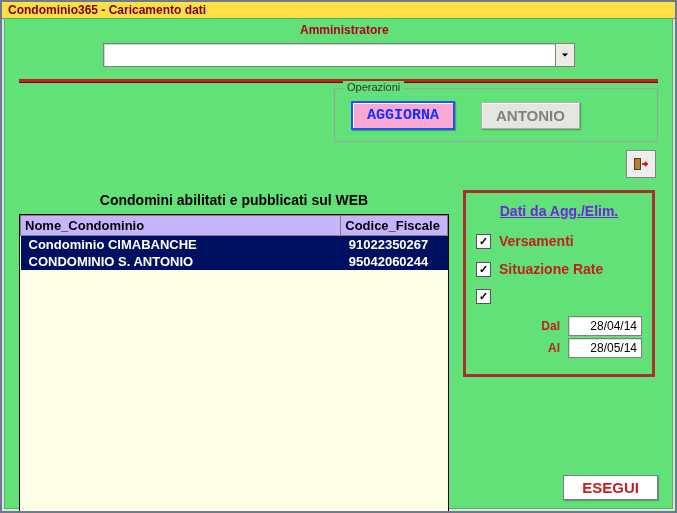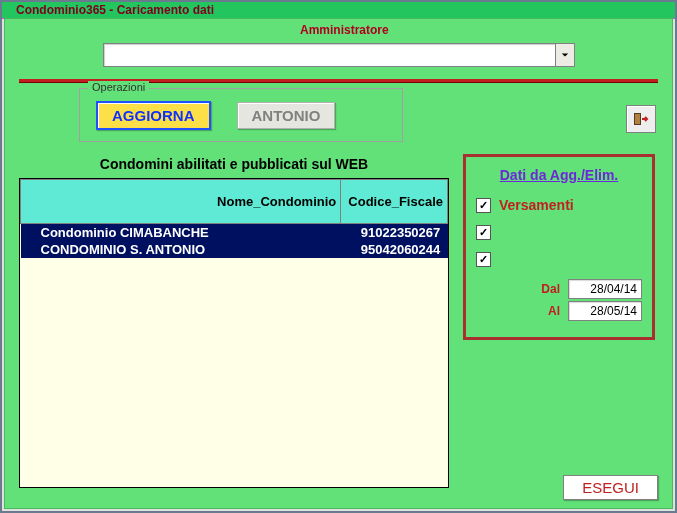--- a/index.html
+++ b/index.html
@@ -12,23 +12,23 @@
   .window {
     width: 677px;
     height: 513px;
     box-sizing: border-box;
     border: 2px solid #6b7b8f;
     background: #e0e0e0;
     position: relative;
     overflow: hidden;
   }
   .titlebar {
-    background: #22c55e;
+    background: #fde047;
     color: #800020;
-    padding: 0 14px;
+    padding: 0 6px;
     height: 16px;
     line-height: 16px;
     font-weight: bold;
     font-size: 12px;
     border-bottom: 1px solid #d946ef;
   }
   .client {
     position: absolute;
     left: 2px; right: 2px; top: 16px; bottom: 2px;
     background: #62e178;
@@ -79,22 +79,23 @@
   .admin-select-btn svg { width: 8px; height: 8px; fill: #000; }
   .hr-red {
     height: 3px;
     background: #c02020;
     margin: 6px 14px 6px 14px;
     box-shadow: 0 1px 0 #7a0000;
   }
   
   .ops-row {
     display: flex;
-    align-items: center;
+    align-items: flex-end;
     padding: 0 14px;
+    flex-direction: column;
   }
   .ops-fieldset {
     position: relative;
     border: 1px solid #a0a0a0;
     padding: 12px 16px 12px 16px;
     width: 290px;
     height: 28px;
     display: flex;
     align-items: center;
     gap: 26px;
@@ -112,23 +113,24 @@
   }
   .btn {
     font-family: Arial, Helvetica, sans-serif;
     font-weight: bold;
     font-size: 15px;
     padding: 4px 14px;
     border: 1px solid #808080;
     box-shadow: 1px 1px 0 #fff inset, 1px 1px 1px rgba(0,0,0,.25);
   }
   .btn-aggiorna {
-    background: #fde047;
+    background: #f9a8d4;
     color: #1030ff;
     border: 2px solid #2050ff;
+    font-family: Liberation Mono, monospace;
   }
   .btn-elimina {
     background: #e6e6e0;
     color: #808080;
     font-weight: bold;
     border: 1px solid #b0b0b0;
   }
   .spacer { flex: 1; }
   .exit-btn {
     width: 28px;
@@ -165,29 +167,29 @@
     height: 310px;
     box-sizing: border-box;
     overflow: hidden;
   }
   .tbl {
     width: 100%;
     border-collapse: collapse;
     table-layout: fixed;
   }
   .tbl th {
-    background: #5eead4;
-    border: 1px solid #808080;
-    text-align: right;
-    padding: 14px 4px;
+    background: #c4b5fd;
+    border: 1px solid #808080;
+    text-align: left;
+    padding: 2px 4px;
     font-size: 13px;
     font-weight: bold;
   }
   .tbl td {
-    padding: 1px 20px;
+    padding: 1px 8px;
     font-size: 13px;
     font-weight: bold;
     color: #fff;
     background: #001060;
     border-bottom: 0;
   }
   .tbl .col-name { width: 75%; }
   .tbl .col-cf   { width: 25%; }
   
   .right-box {
@@ -254,21 +256,21 @@
   }
   
   .footer {
     position: absolute;
     right: 14px;
     bottom: 8px;
   }
   .btn-esegui {
     background: #fff;
     color: #c02020;
-    font-weight: normal;
+    font-weight: bold;
     font-size: 15px;
     border: 1px solid #808080;
     padding: 3px 18px;
     box-shadow: 1px 1px 0 #fff inset, 1px 1px 1px rgba(0,0,0,.25);
     margin-left: 28px;
   }
 </style>
 </head>
 <body>
 
@@ -341,20 +343,21 @@
 
       <div class="right-box">
         <div class="right-title">Dati da Agg./Elim.</div>
 
         <div class="chk-row">
           <span class="chk">✓</span>
           <span>Versamenti</span>
         </div>
         <div class="chk-row">
           <span class="chk">✓</span>
+          <span>Situazione Rate</span>
         </div>
         <div class="chk-row">
           <span class="chk">✓</span>
         </div>
 
         <div class="date-rows">
           <div class="date-row">
             <span class="date-label">Dal</span>
             <span class="date-input">28/04/14</span>
           </div>

